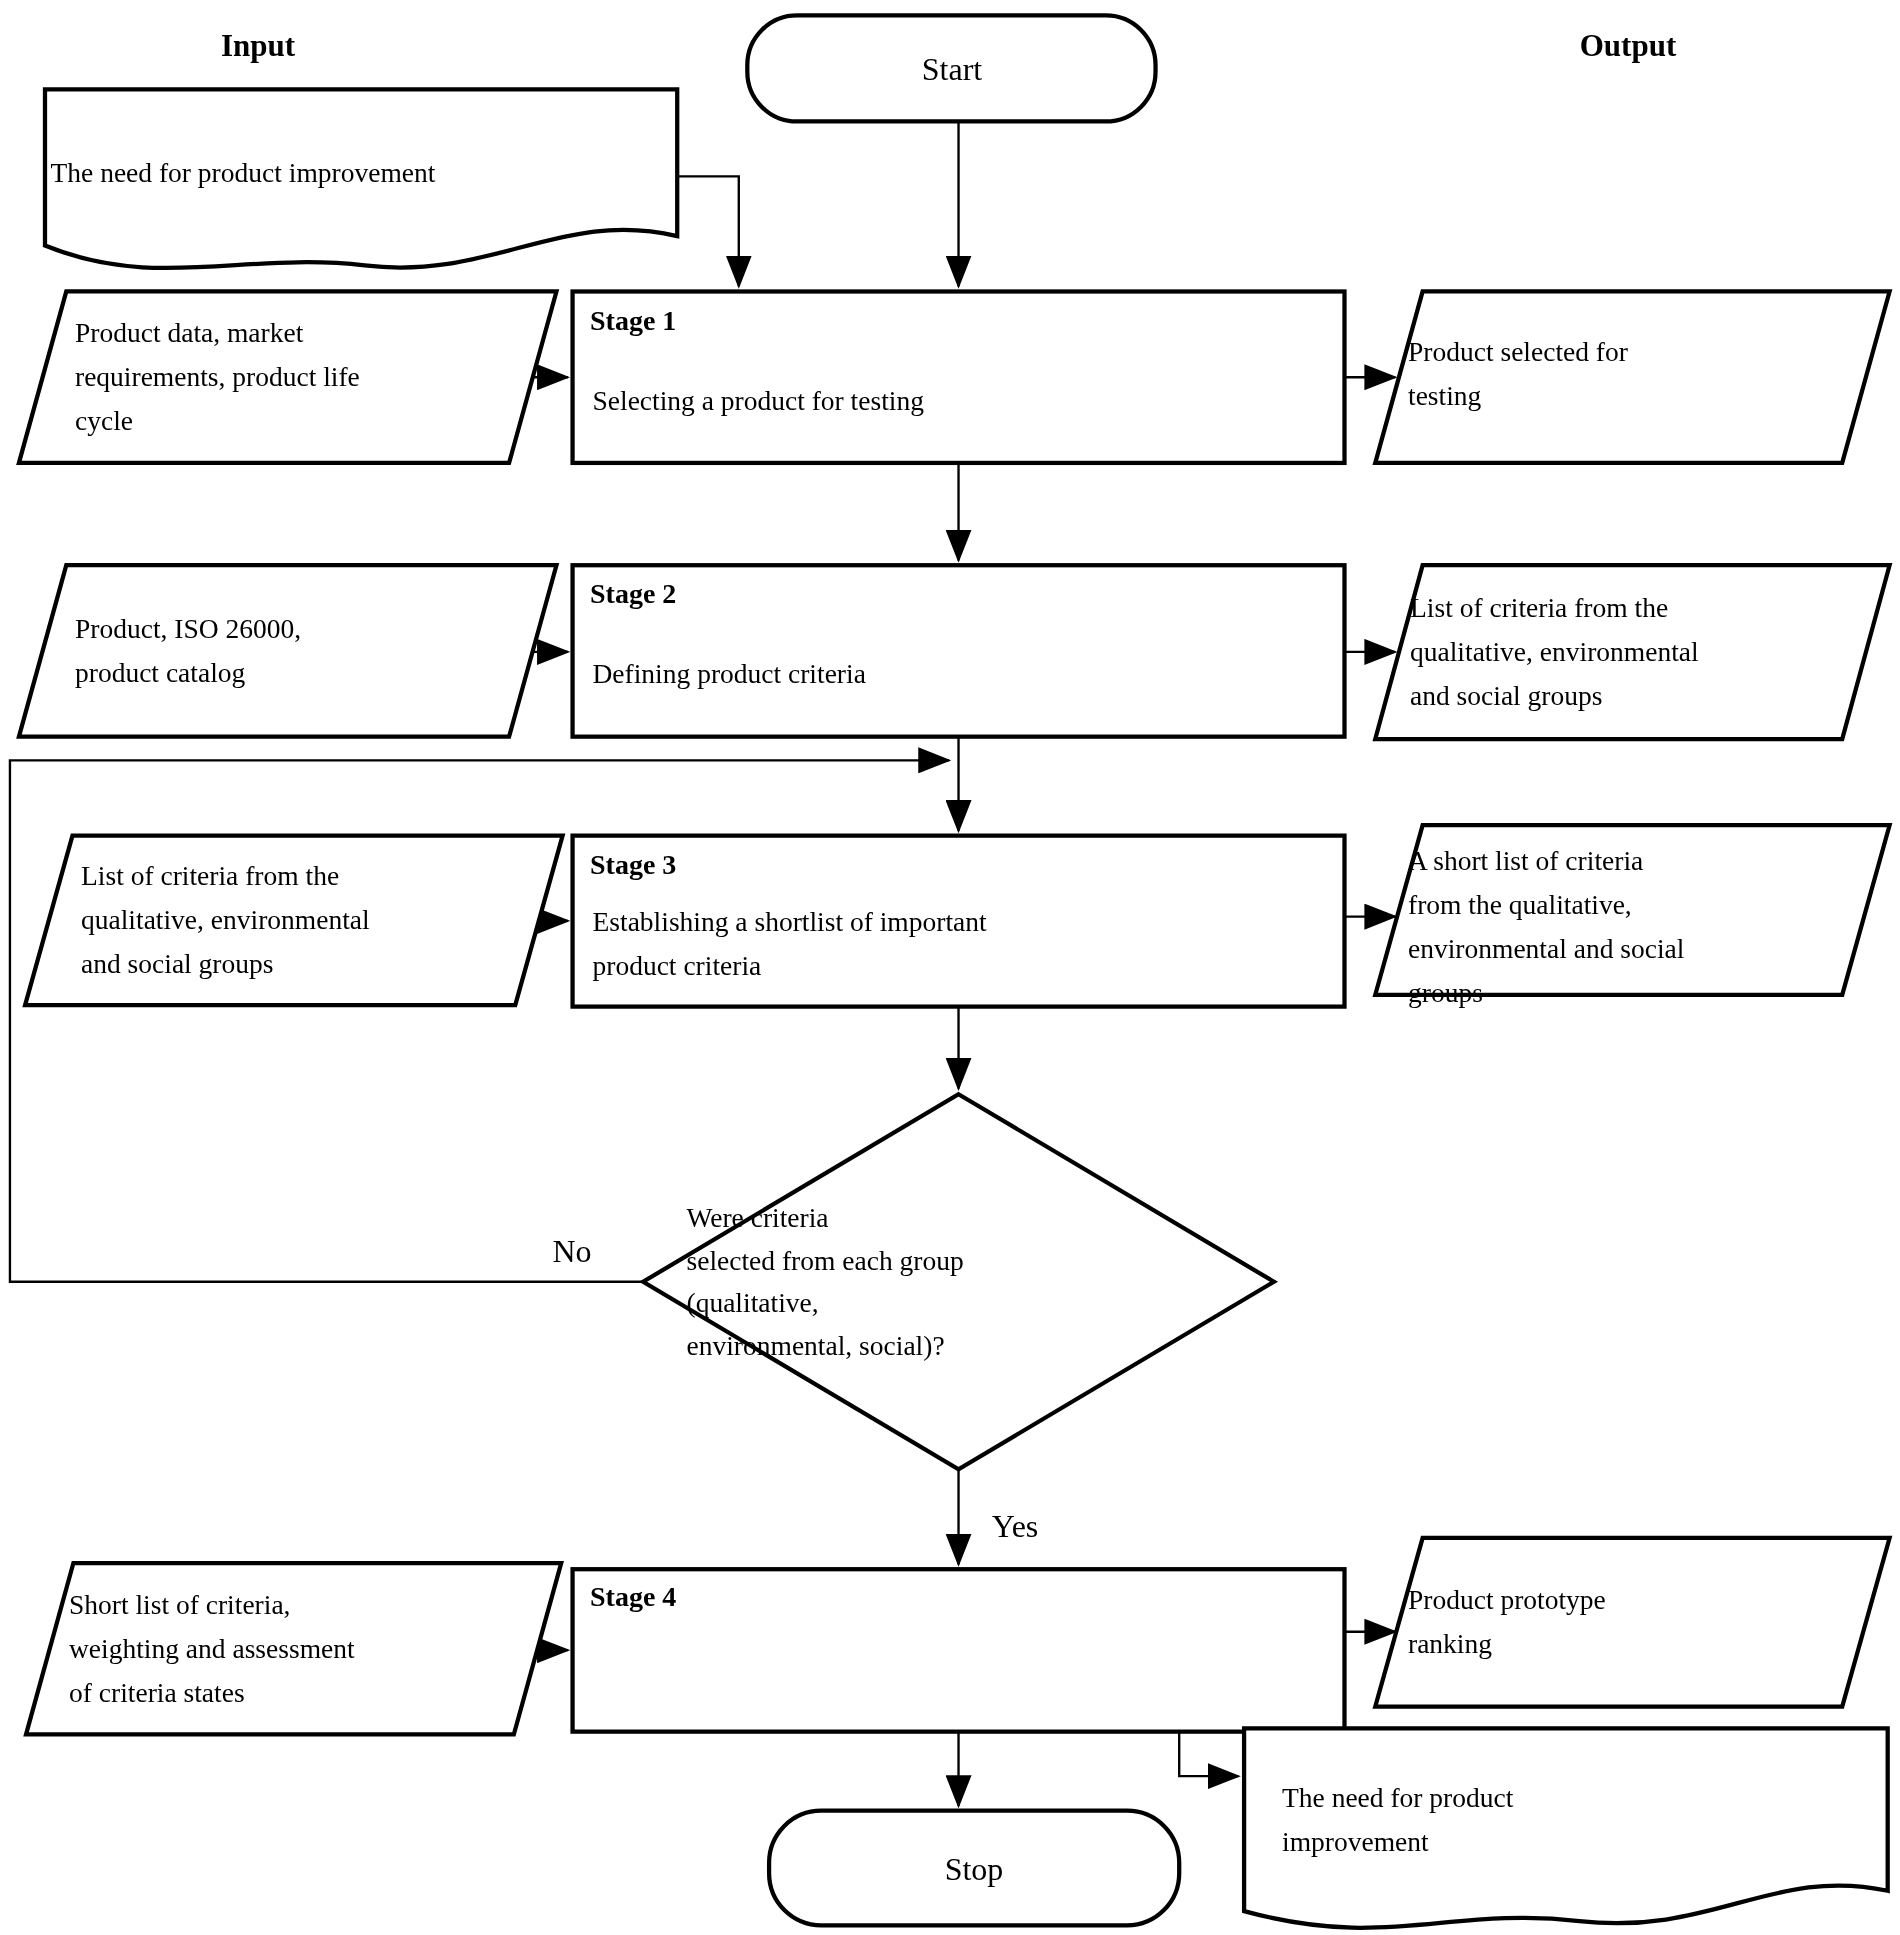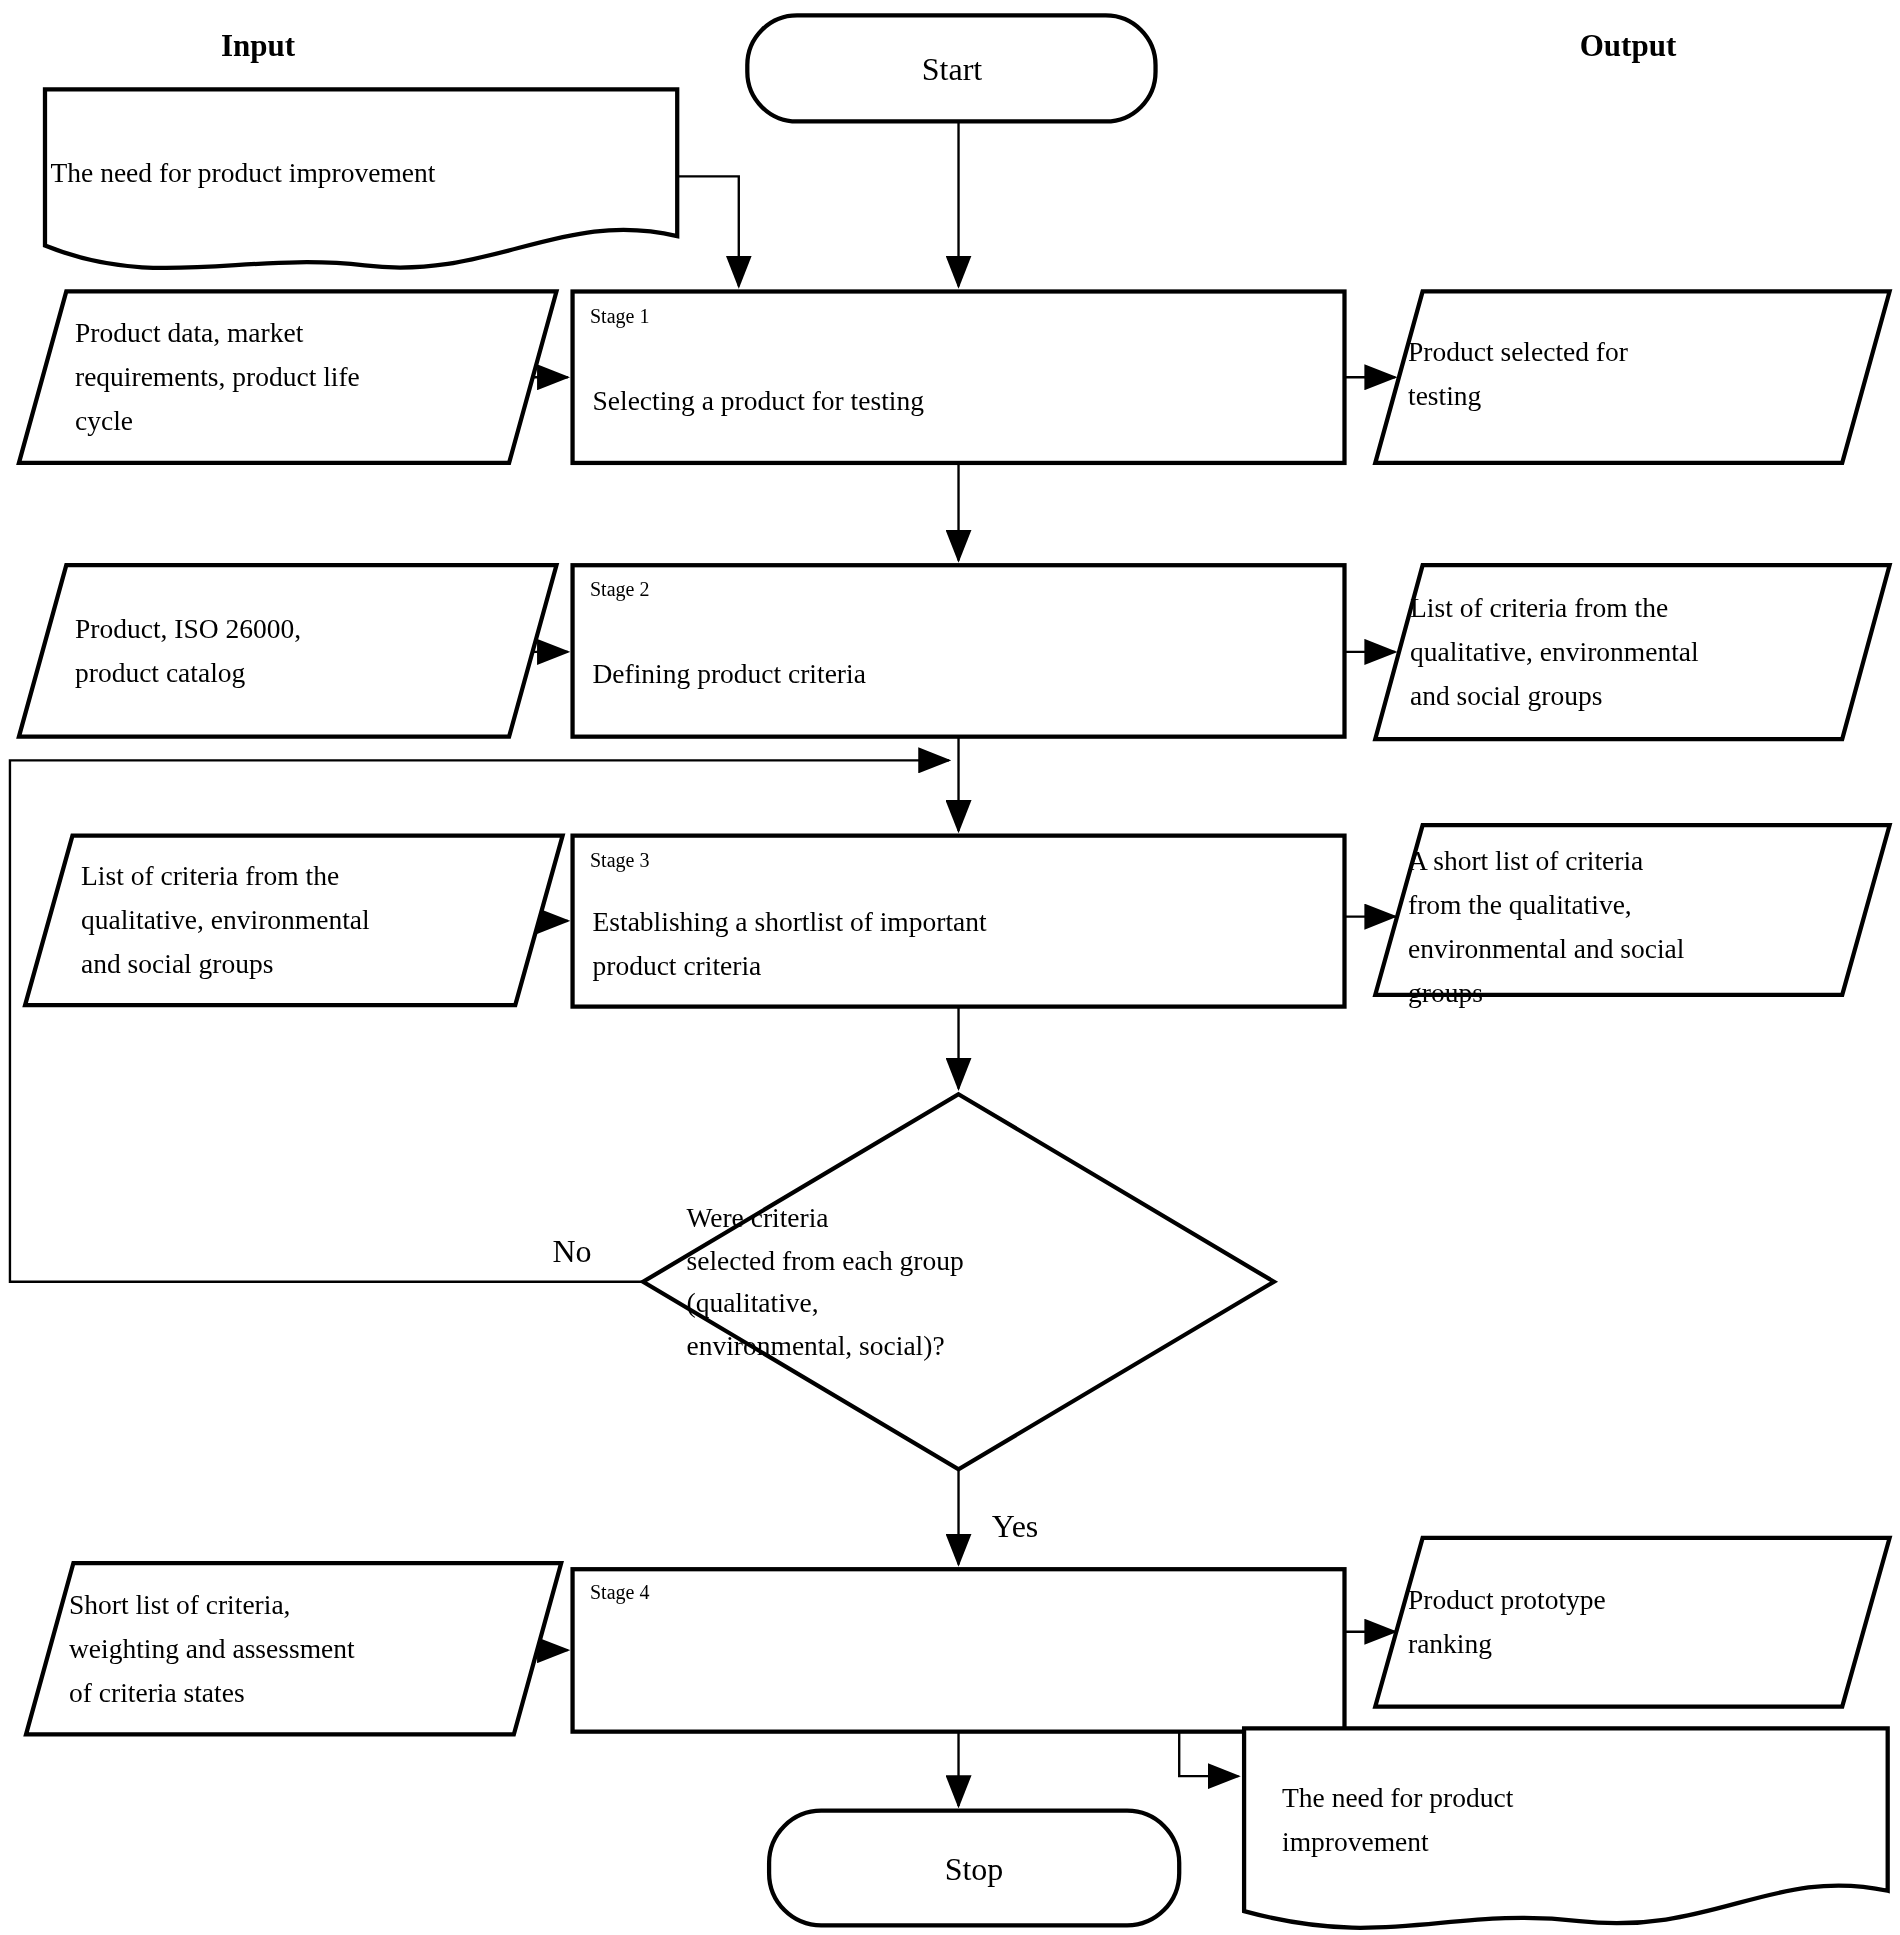--- a/index.html
+++ b/index.html
@@ -3,21 +3,21 @@
 <meta charset="utf-8">
 <style>
   html,body{margin:0;padding:0;background:#ffffff;}
   #canvas{position:relative;width:1900px;height:1936px;background:#ffffff;overflow:hidden;
           font-family:"Liberation Serif","DejaVu Serif",serif;color:#000;}
   #diagram-svg{position:absolute;left:0;top:0;width:1900px;height:1936px;}
   .shape{fill:#ffffff;stroke:#000000;stroke-width:9;}
   .conn{fill:none;stroke:#000000;stroke-width:5;}
   .txt{position:absolute;transform:translate(-50%,-50%);text-align:left;
        white-space:pre-line;font-size:27.5px;line-height:1.6;}
-  .stage-label{position:absolute;font-weight:normal;font-size:20px;white-space:nowrap;}
+  .stage-label{position:absolute;font-weight:bold;font-size:28px;white-space:nowrap;}
   .heading{position:absolute;transform:translate(-50%,-50%);font-weight:bold;
            font-size:31px;white-space:nowrap;}
   .small-label{position:absolute;transform:translate(-50%,-50%);font-size:32px;white-space:nowrap;}
 </style>
 </head>
 <body>
 
 <div id="canvas">
 
   <svg id="diagram-svg" viewBox="0 0 4012 4087">

